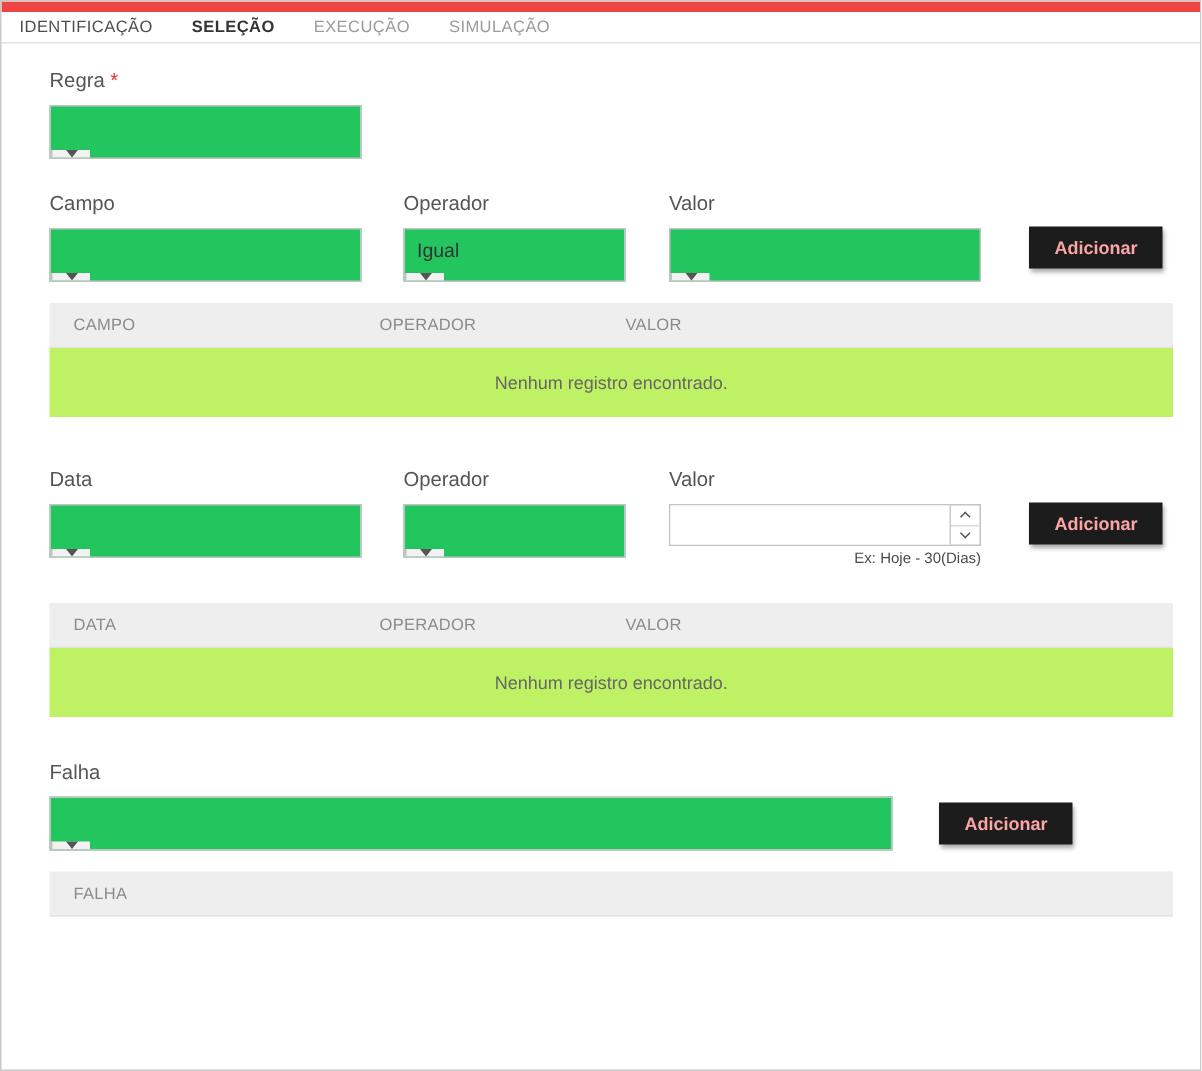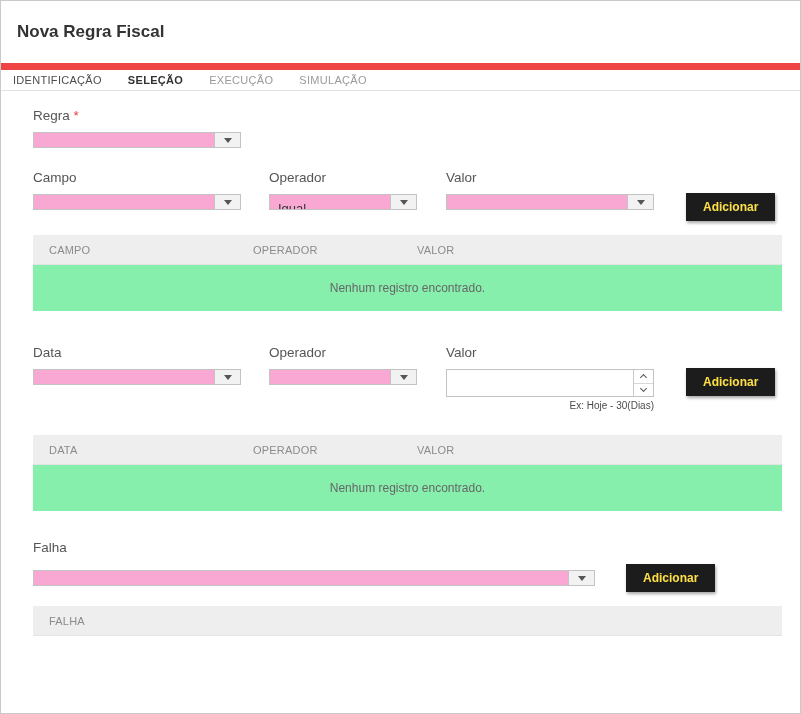--- a/index.html
+++ b/index.html
@@ -13,67 +13,64 @@
   .tabs { display:flex; align-items:center; border-top:7px solid #ef4444; border-bottom:1px solid #e2e2e2; height:28px; padding-left:12px; gap:26px; }
   .tab { font-size:11px; letter-spacing:.3px; color:#9a9a9a; cursor:pointer; text-transform:uppercase; }
   .tab.semi { color:#4d4d4d; }
   .tab.active { color:#333; font-weight:bold; }
 
   .content { padding:17px 0 0 32px; }
 
   .lbl { display:block; font-size:13.5px; color:#555; margin-bottom:9px; }
   .req { color:#e53935; }
 
-  .dd { display:flex; border:1px solid #c3c3c3; background:#f9a8d4; height:16px; }
+  .dd { display:flex; border:1px solid #c3c3c3; background:#22c55e; height:36px;flex-direction:column; }
   .dd-value { flex:1; padding:6px 8px; font-size:13px; color:#333; white-space:nowrap; overflow:hidden; }
   .dd-btn { width:26px; border-left:1px solid #c3c3c3; background:#f2f2f2; display:flex; align-items:center; justify-content:center; cursor:pointer; }
   .tri { width:0; height:0; border-left:4px solid transparent; border-right:4px solid transparent; border-top:5px solid #555; }
 
   .spin { display:flex; border:1px solid #c3c3c3; height:28px; background:#fff; }
   .spin input { flex:1; border:0; outline:0; padding:0 8px; font-family:inherit; font-size:13px; color:#333; min-width:0; }
   .spin-btns { width:20px; border-left:1px solid #c9c9c9; display:flex; flex-direction:column; }
   .spin-b { flex:1; display:flex; align-items:center; justify-content:center; cursor:pointer; }
   .spin-b + .spin-b { border-top:1px solid #d9d9d9; }
   .chev { width:5px; height:5px; border-right:1px solid #555; border-bottom:1px solid #555; }
   .chev.up { transform:rotate(-135deg); margin-top:2px; }
   .chev.down { transform:rotate(45deg); margin-bottom:2px; }
 
-  .btn-dark { background:#1c1c1c; color:#fde047; border:0; height:28px; padding:0 17px; font-family:inherit; font-size:12px; font-weight:bold; cursor:pointer; box-shadow:1px 2px 3px rgba(0,0,0,.35); }
+  .btn-dark { background:#1c1c1c; color:#fca5a5; border:0; height:28px; padding:0 17px; font-family:inherit; font-size:12px; font-weight:bold; cursor:pointer; box-shadow:1px 2px 3px rgba(0,0,0,.35); }
 
   .row { display:flex; align-items:flex-start; margin-top:22px; }
   .col-a { width:208px; }
   .col-b { width:148px; margin-left:28px; }
   .col-c { width:208px; margin-left:29px; }
   .col-btn { margin-left:32px; padding-top:23px; }
   .hint { font-size:10px; color:#4a4a4a; margin-top:3px; padding-left:2px;text-align:right; }
 
   .tipo-wrap { width:208px; }
 
   .tbl { margin:14px 20px 0 0; width:749px; }
   .tbl-head { display:flex; align-items:center; background:#eeeeee; height:30px; border-bottom:1px solid #e3e3e3; color:#8b8b8b; font-size:11px; letter-spacing:.2px; }
   .tbl-head .c1 { width:220px; padding-left:16px; }
   .tbl-head .c2 { width:164px; }
   .tbl-head .c3 { flex:1; }
-  .tbl-empty { background:#86efac; height:46px; display:flex; align-items:center; justify-content:center; color:#666; font-size:12px; }
+  .tbl-empty { background:#bef264; height:46px; display:flex; align-items:center; justify-content:center; color:#666; font-size:12px; }
 
   .sect-gap { margin-top:32px; }
   .falha-row { display:flex; align-items:center; margin-top:0; }
   .falha-dd { width:562px; }
   .falha-btn { margin-left:31px; }
 
   .footer { margin:33px 0 0 32px; }
 </style>
 </head>
 <body>
 
 <div class="page">
 
-  <div class="hdr">
-    <h1>Nova Regra Fiscal</h1>
-  </div>
 
   <div class="tabs">
     <div class="tab semi">IDENTIFICAÇÃO</div>
     <div class="tab active">SELEÇÃO</div>
     <div class="tab">EXECUÇÃO</div>
     <div class="tab">SIMULAÇÃO</div>
   </div>
 
   <div class="content">
 

